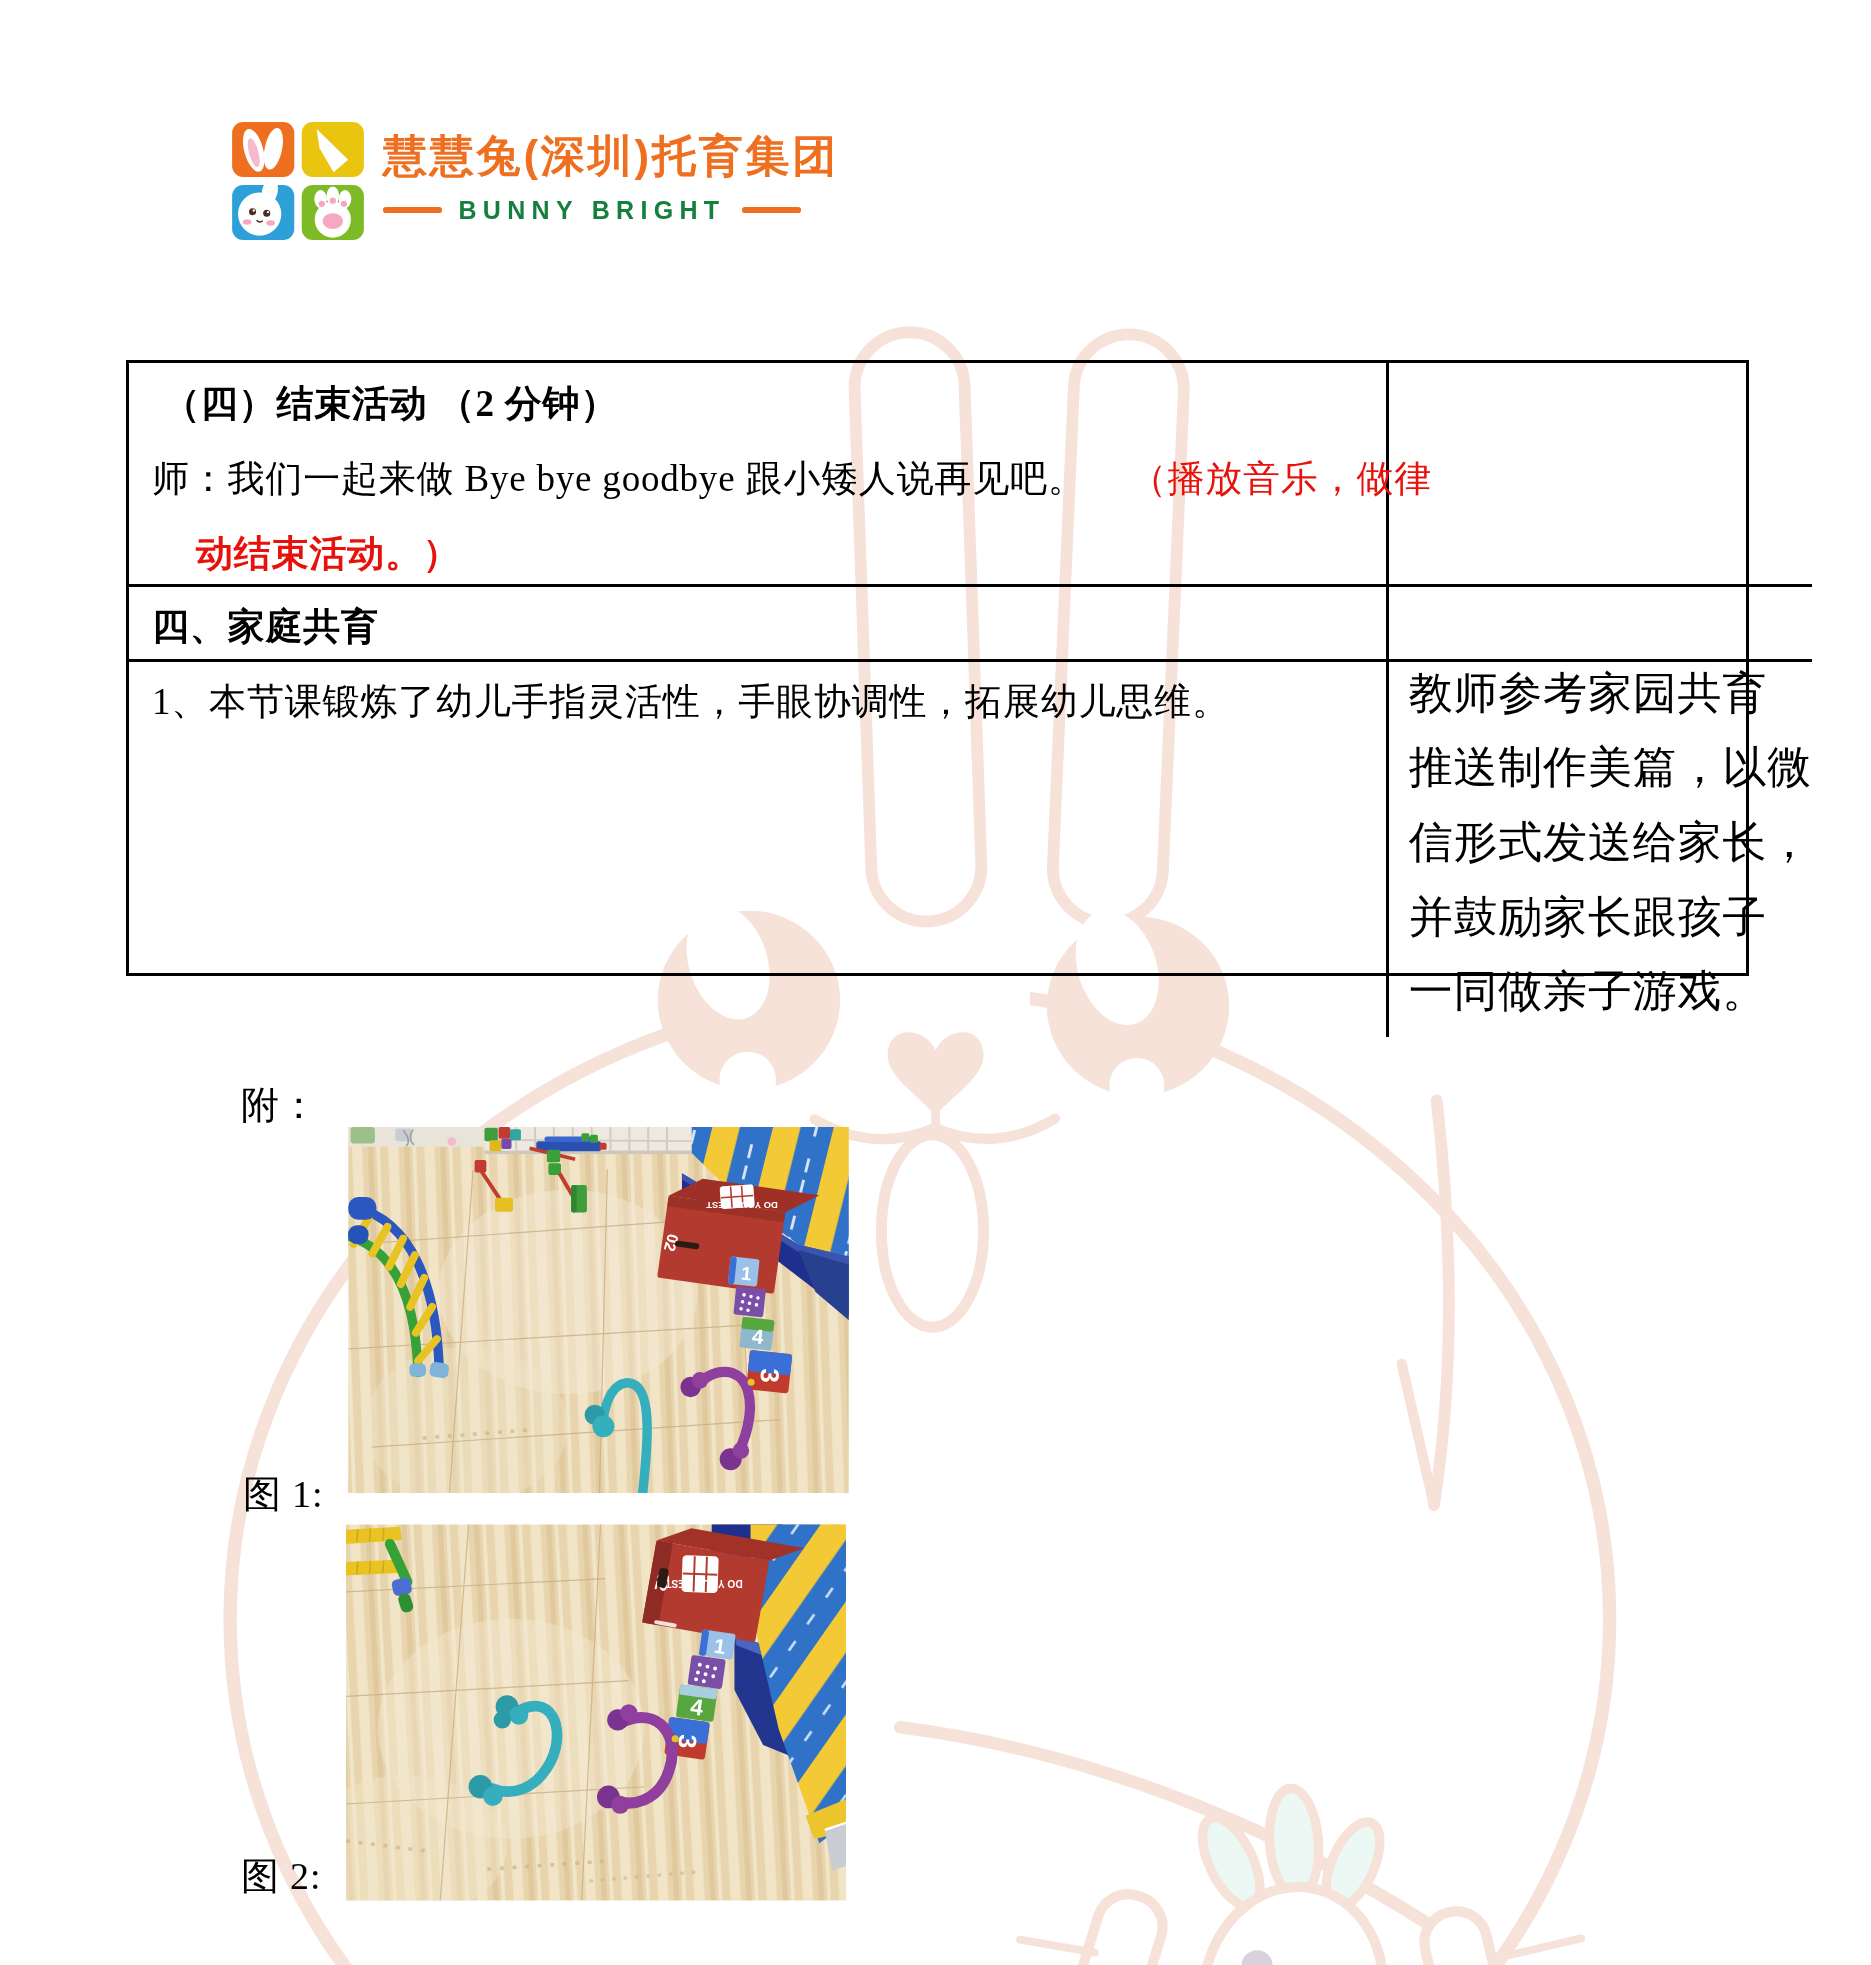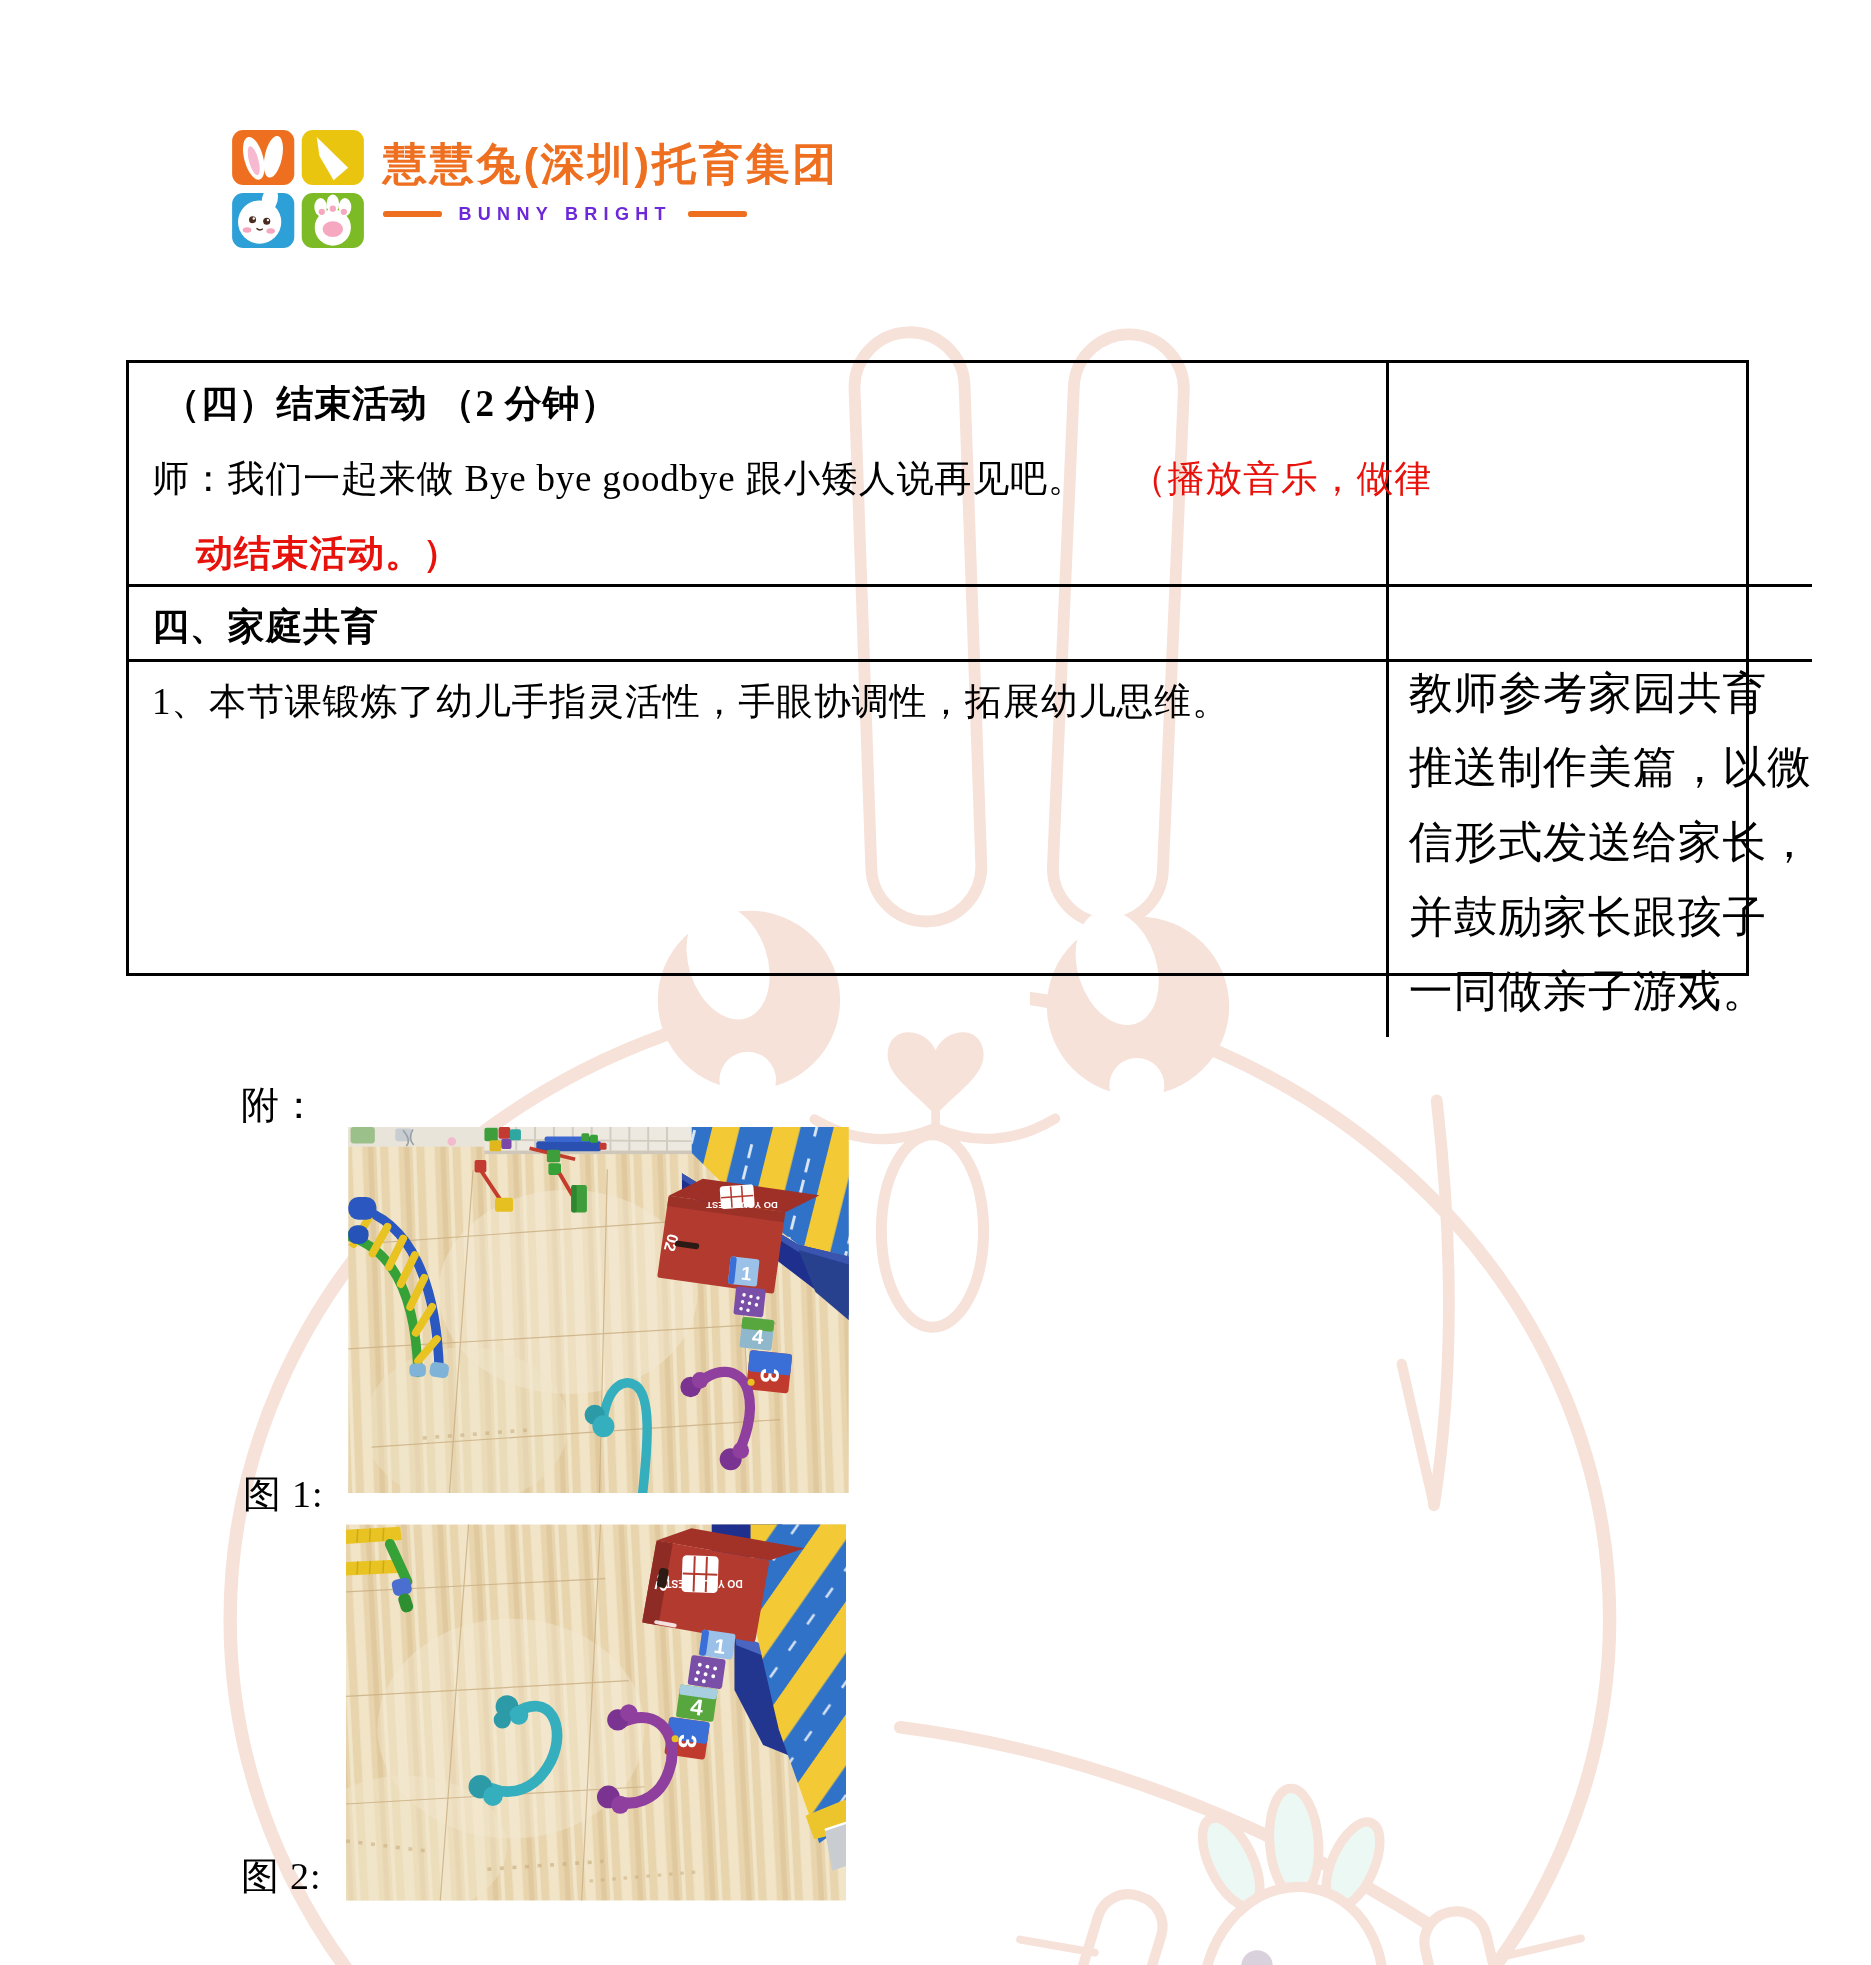--- a/index.html
+++ b/index.html
@@ -4,26 +4,26 @@
 <style>
   html,body{margin:0;padding:0;background:#ffffff;}
   .page{position:relative;width:1872px;height:2647px;background:#ffffff;overflow:hidden;
         font-family:"Liberation Serif","DejaVu Serif",serif;}
   svg{display:block;}
 
   
   .watermark{position:absolute;left:0;top:0;width:1872px;height:2647px;z-index:0;}
 
   
-  .brand{position:absolute;left:232px;top:130px;display:flex;align-items:flex-start;gap:19px;z-index:2;}
+  .brand{position:absolute;left:232px;top:122px;display:flex;align-items:flex-start;gap:19px;z-index:2;}
   .brand-cn{font-family:"Liberation Sans","DejaVu Sans",sans-serif;font-weight:700;
             font-size:44px;line-height:46px;color:#ee6f1f;letter-spacing:2.8px;white-space:nowrap;margin-top:11px;}
   .brand-en-row{display:flex;align-items:center;gap:16.5px;margin-top:16.5px;}
   .brand-en{font-family:"Liberation Sans","DejaVu Sans",sans-serif;font-weight:700;
-            font-size:18px;color:#6d28d9;letter-spacing:6.3px;white-space:nowrap;}
+            font-size:25px;color:#15803d;letter-spacing:6.3px;white-space:nowrap;}
   .dash{width:59px;height:5.1px;border-radius:2.8px;background:#ee6f1f;}
 
   
   .tbl{position:absolute;left:126px;top:360px;width:1623px;height:616px;border:3.9px solid #000;
        display:grid;grid-template-columns:1260px 1fr;grid-template-rows:224px 75px 1fr;
        box-sizing:border-box;z-index:2;background:transparent;}
   .cell{box-sizing:border-box;overflow:visible;}
   .br{border-right:3.9px solid #000;}
   .bb{border-bottom:3.9px solid #000;}
   .line{font-size:37px;line-height:59px;color:#000;white-space:nowrap;letter-spacing:0.8px;}

